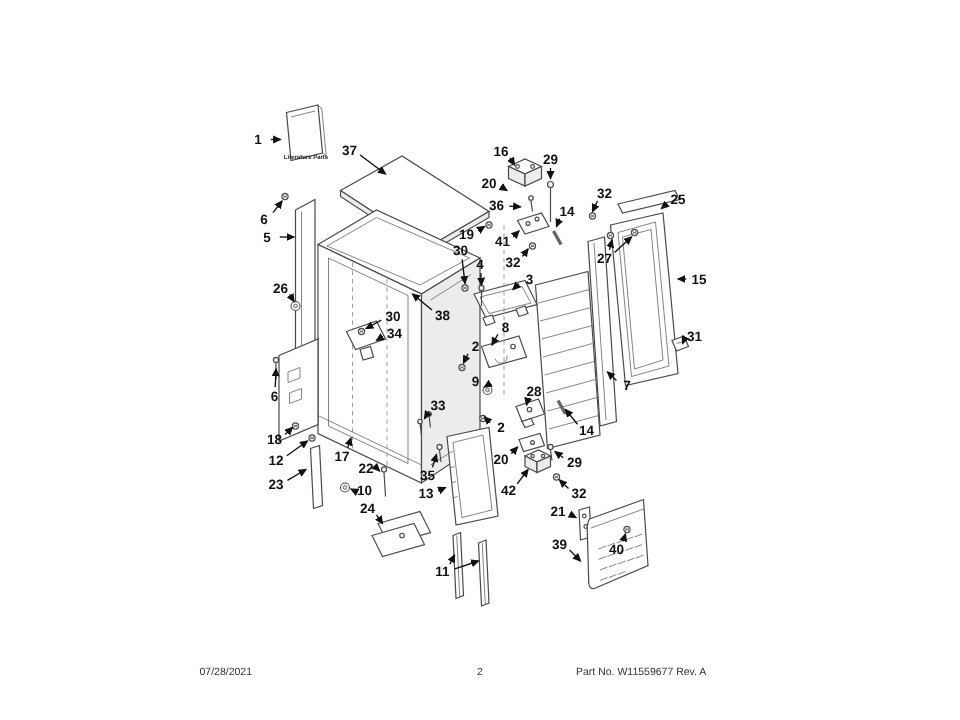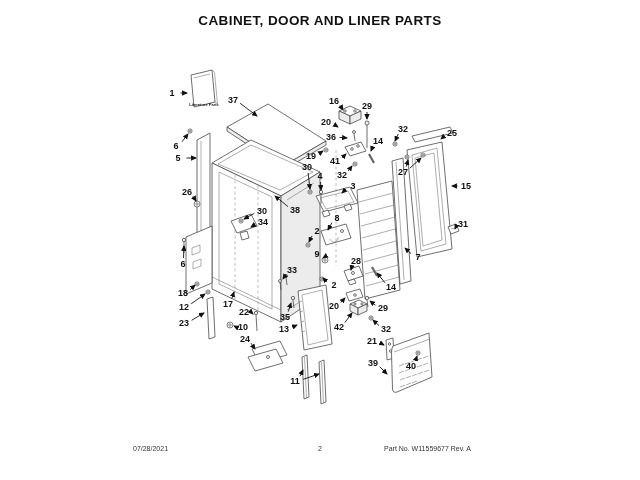--- a/index.html
+++ b/index.html
@@ -21,21 +21,20 @@
   .dash{stroke:#8a8a8a;stroke-width:.55;fill:none;stroke-dasharray:3 2.5;}
   #callouts line{stroke:#111;stroke-width:.9;}
   #callouts text{font-family:"Liberation Sans",sans-serif;font-size:9px;font-weight:bold;
                  fill:#111;text-anchor:middle;dominant-baseline:central;}
 </style>
 </head>
 <body>
 
 <div class="page">
 
-  <div class="title">CABINET, DOOR AND LINER PARTS</div>
 
   <svg class="art" width="640" height="480" viewBox="0 0 640 480">
     <defs>
       <marker id="ah" markerWidth="7" markerHeight="6" refX="5.5" refY="3" orient="auto">
         <path d="M0,0 L6.5,3 L0,6 Z" fill="#111"></path>
       </marker>
       <g id="scr">
         <circle r="2.1" fill="#eee" stroke="#4a4a4a" stroke-width="0.7"></circle>
         <path d="M-1.3,-0.7 L1.3,0.7 M-1.3,0.7 L1.3,-0.7" stroke="#4a4a4a" stroke-width="0.5"></path>
       </g>

